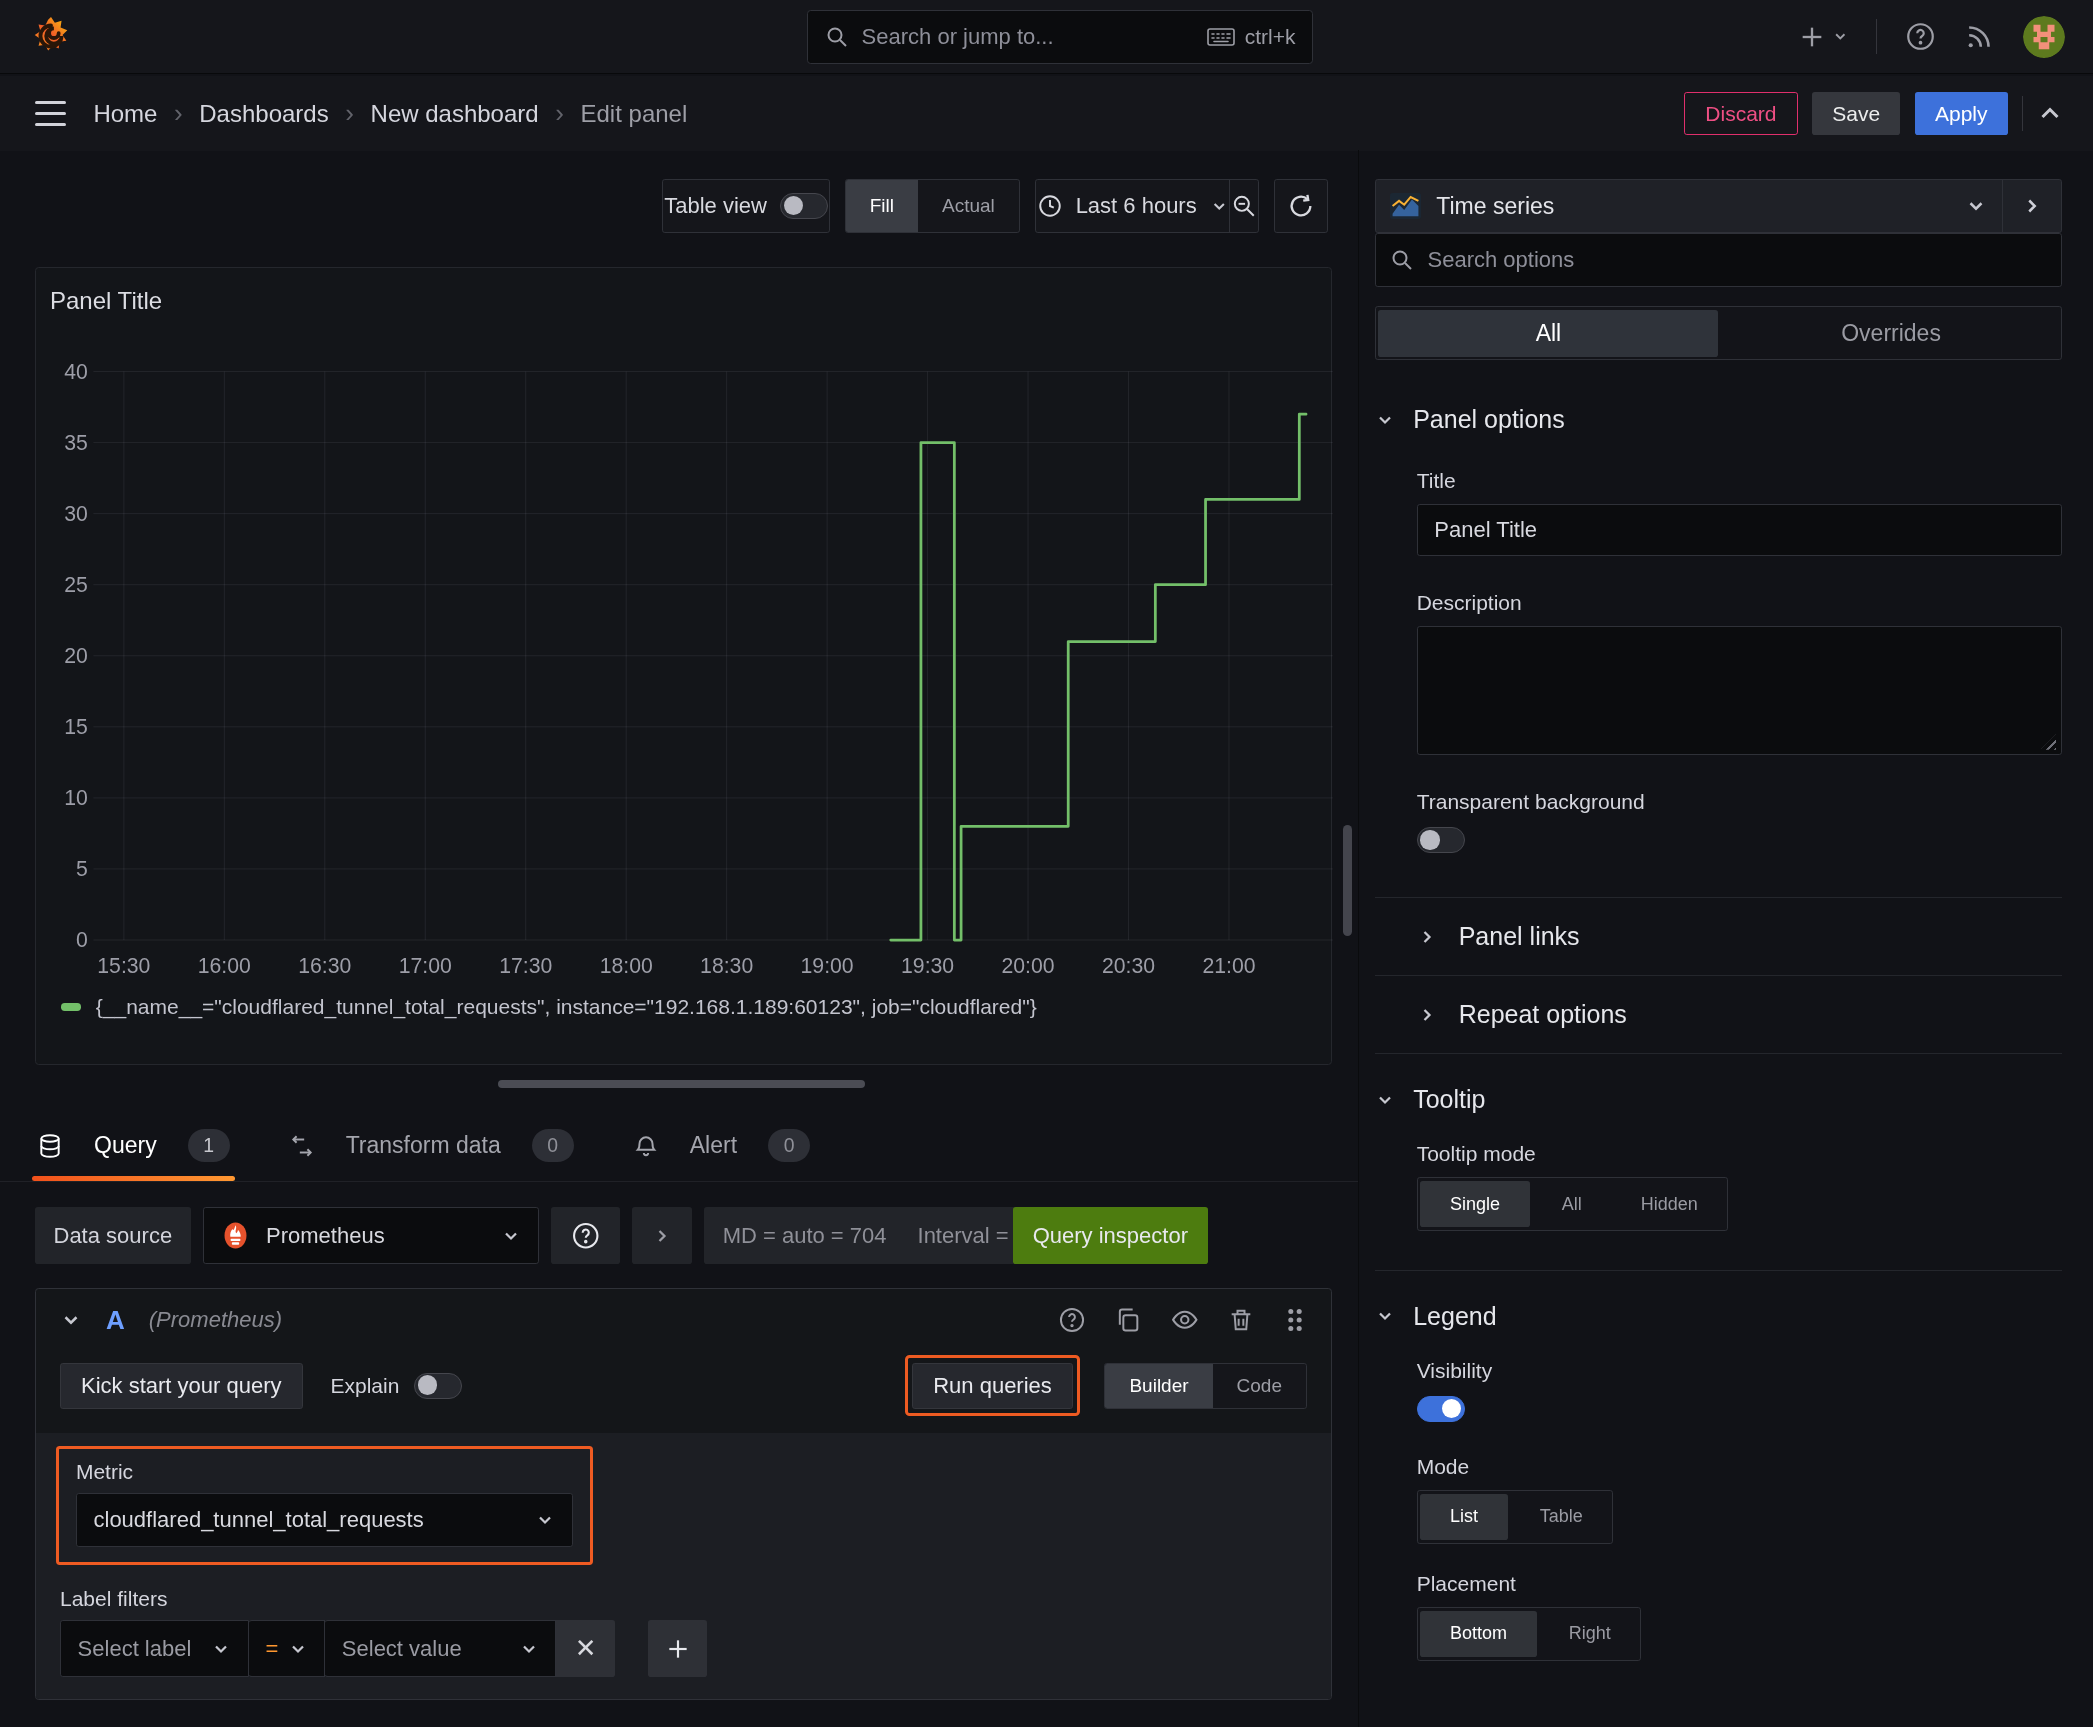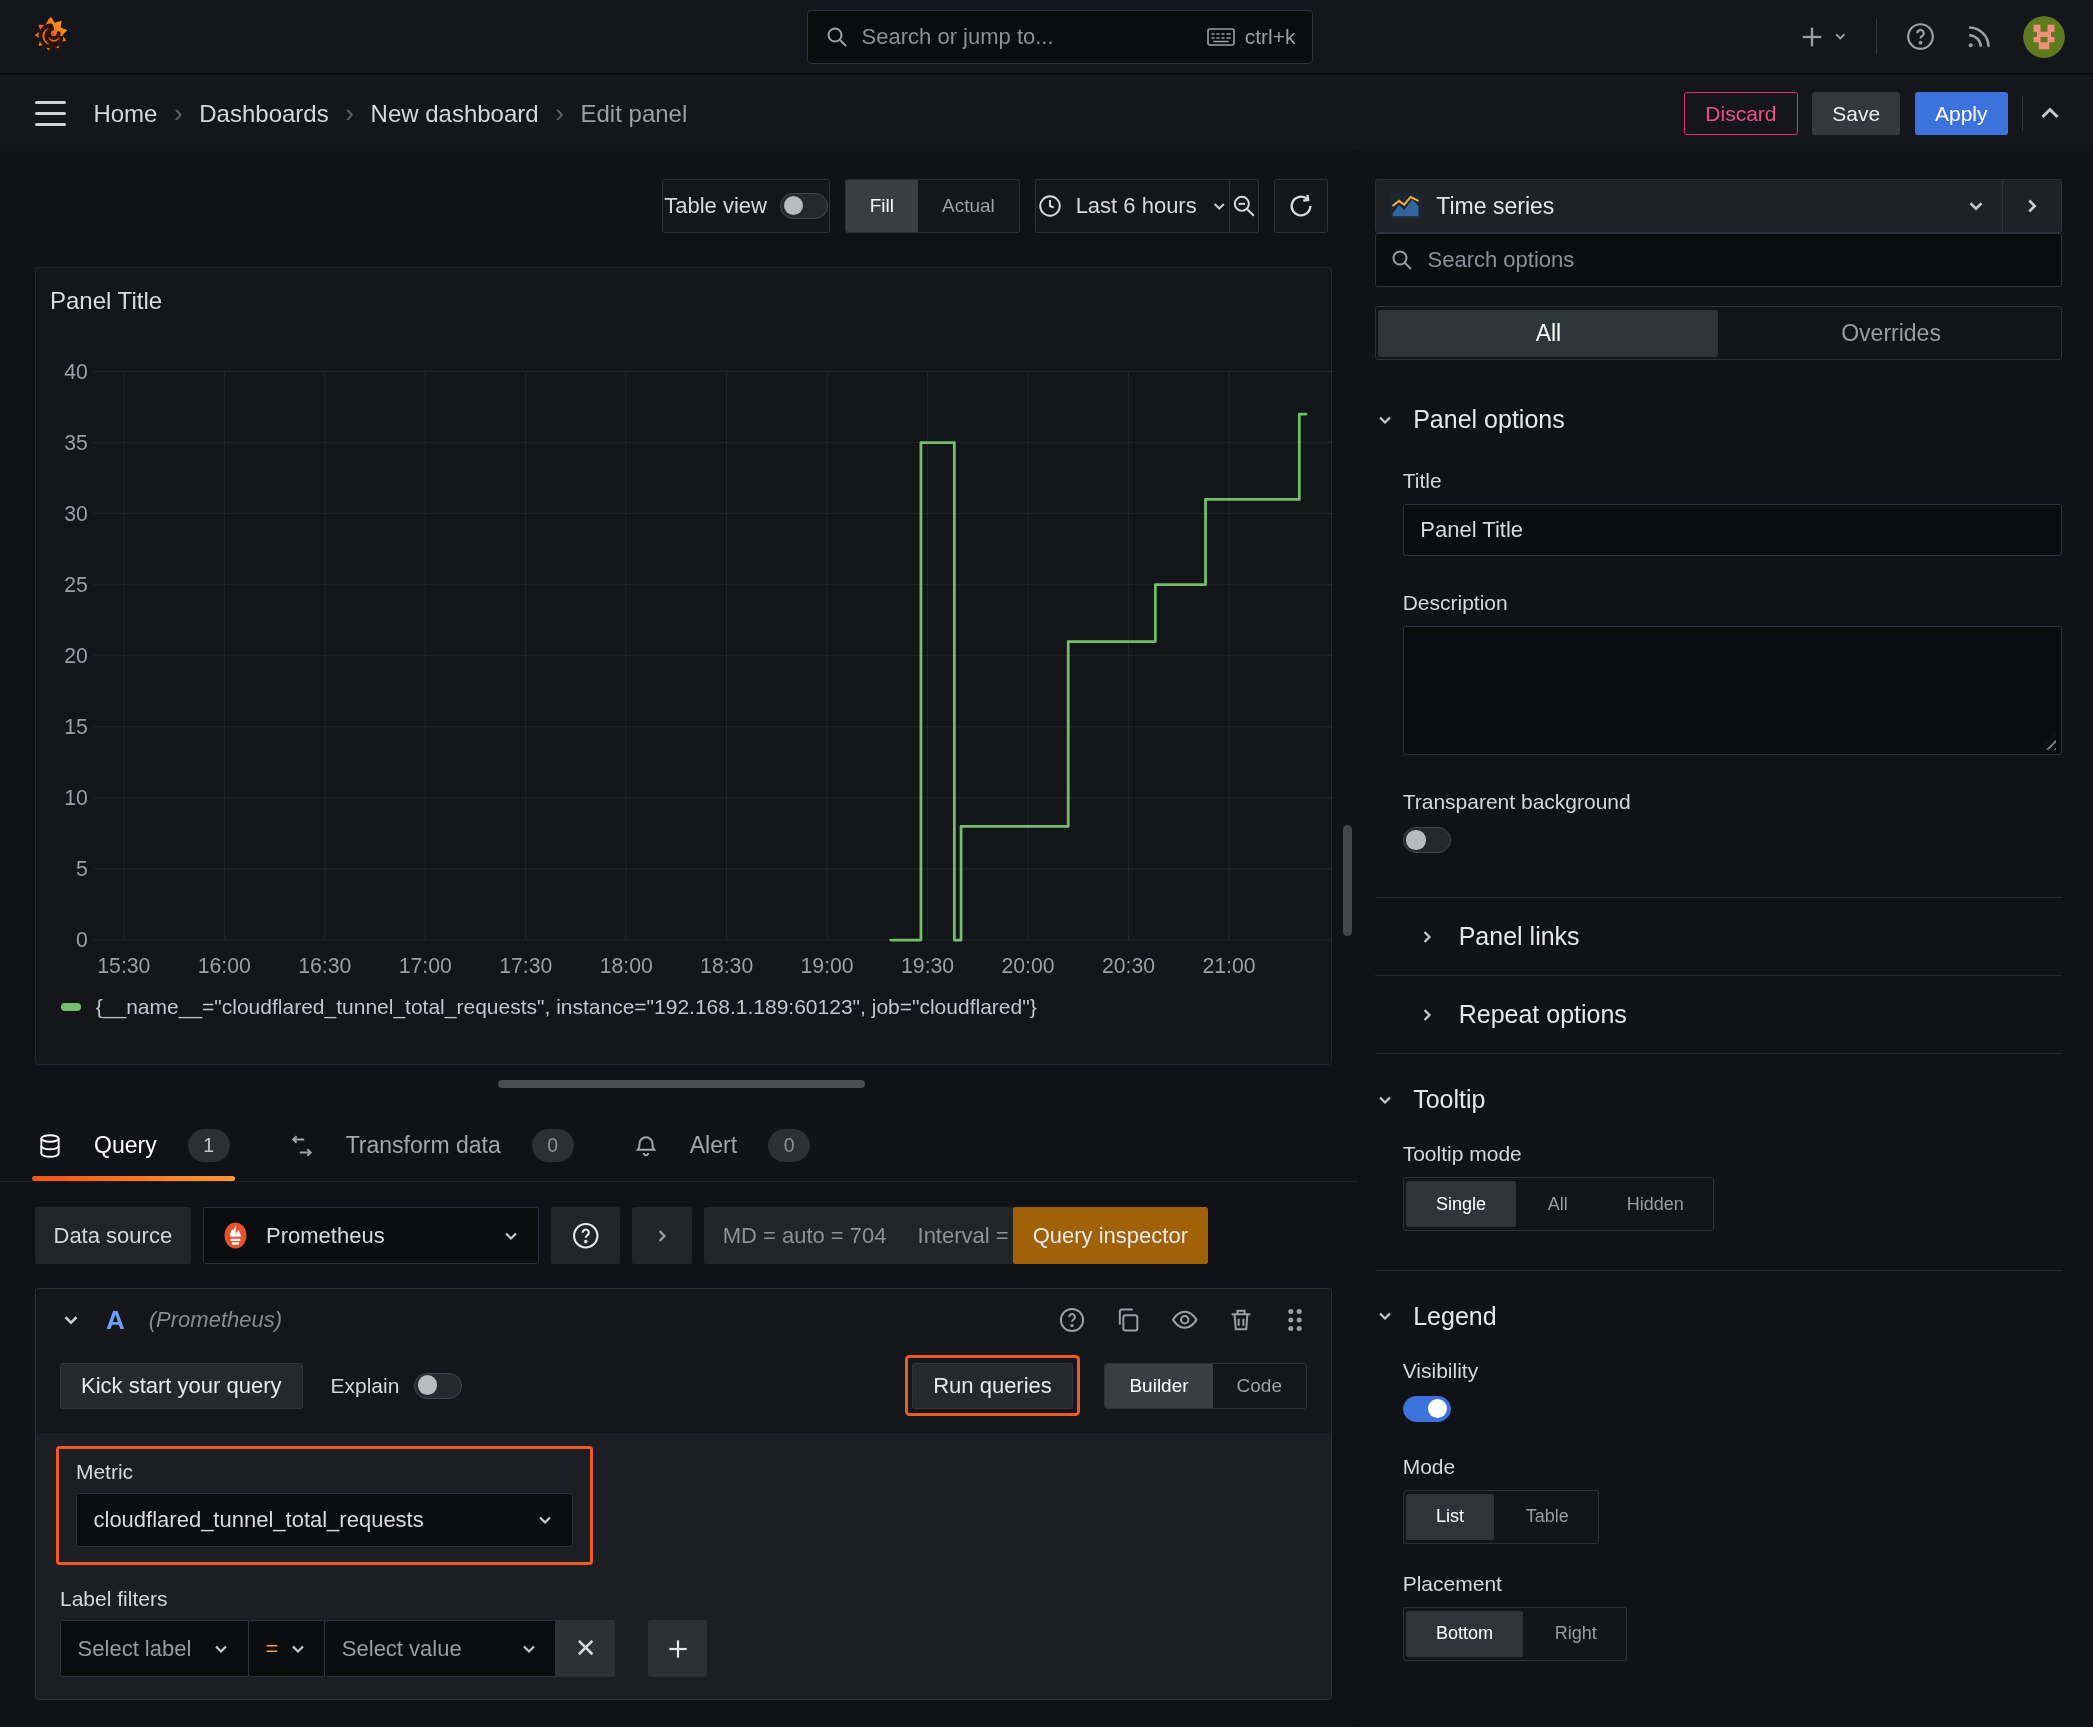--- a/index.html
+++ b/index.html
@@ -107,21 +107,21 @@
 .viz-main{flex:1;display:flex;align-items:center;gap:14.8px;padding:0 14.8px;cursor:pointer;font-size:23px;color:#e4e5ea}
 .viz-expand{width:59px;border-left:0.9px solid var(--border2);display:flex;align-items:center;justify-content:center;cursor:pointer;color:#cfd0d8}
 .side-search{height:54px;background:var(--input);border:0.9px solid var(--border2);border-radius:2.8px;display:flex;align-items:center;gap:13px;padding:0 14.8px}
 .side-search input{flex:1;background:none;border:none;outline:none;color:var(--text);font-size:22px;font-family:inherit}
 .side-search input::placeholder{color:#8e8f99}
 .side-tabs{margin-top:19.4px;height:54px;display:flex;border:0.9px solid var(--border2);border-radius:2.8px;background:#131419;overflow:hidden}
 .side-tab{flex:1;display:flex;align-items:center;justify-content:center;font-size:23px;color:#9a9ba3;cursor:pointer}
 .side-tab.sel{background:#2f333a;color:#fff;border-radius:2.8px;margin:2.8px}
 .section-head{display:flex;align-items:center;gap:18.5px;font-size:25px;color:#e6e7ec;font-weight:500;cursor:pointer}
 .sec{margin-top:45px}
-.indent{margin-left:28px}
+.indent{margin-left:42px}
 .lbl{font-size:21px;color:#d5d6de}
 .side-input{height:52px;background:var(--input);border:0.9px solid var(--border2);border-radius:2.8px;display:flex;align-items:center;padding:0 16.6px;font-size:22px;color:#d8d9df;margin-top:11px}
 .side-textarea{height:129px;background:var(--input);border:0.9px solid var(--border2);border-radius:2.8px;margin-top:11px;position:relative}
 .resize-corner{position:absolute;right:4.6px;bottom:4.6px;width:15.7px;height:15.7px;
   background:repeating-linear-gradient(135deg,transparent 0 3.7px,#70717a 3.7px 5.5px);
   clip-path:polygon(100% 0,100% 100%,0 100%)}
 .divider{height:0.9px;background:#24262c;margin-top:39px}
 .collapsible{display:flex;align-items:center;gap:22px;margin:24px 0 0 42px;font-size:25px;color:#e6e7ec;cursor:pointer}
 .seg2{display:inline-flex;border:0.9px solid var(--border2);border-radius:2.8px;background:#131419;height:54px;margin-top:11px}
 .seg2 .opt{display:flex;align-items:center;justify-content:center;padding:0 29.5px;font-size:18px;color:#9a9ba3;cursor:pointer}
@@ -387,21 +387,21 @@
       </button>
       <button class="qbtn">
         <svg width="20" height="20" viewBox="0 0 16 16" fill="none" stroke="#9d9ea6" stroke-width="1.8">
             <polyline points="6,4 10,8 6,12"></polyline>
           </svg>
       </button>
       <div class="chip stat">
         <span>MD = auto = 704</span>
         <span>Interval = 30s</span>
       </div>
-      <button class="qbtn" style="margin-left:-68px;background:#a16207">Query inspector</button>
+      <button class="qbtn" style="margin-left:-68px;background:#4d7c0f">Query inspector</button>
     </div>
 
     <div class="query-card">
       <div class="qhead">
         <svg width="22" height="22" viewBox="0 0 16 16" fill="none" stroke="#c7c8d0" stroke-width="1.8">
             <polyline points="4,6 8,10 12,6"></polyline>
           </svg>
         <span class="qletter">A</span>
         <span class="qds">(Prometheus)</span>
         <div class="qhead-icons">

